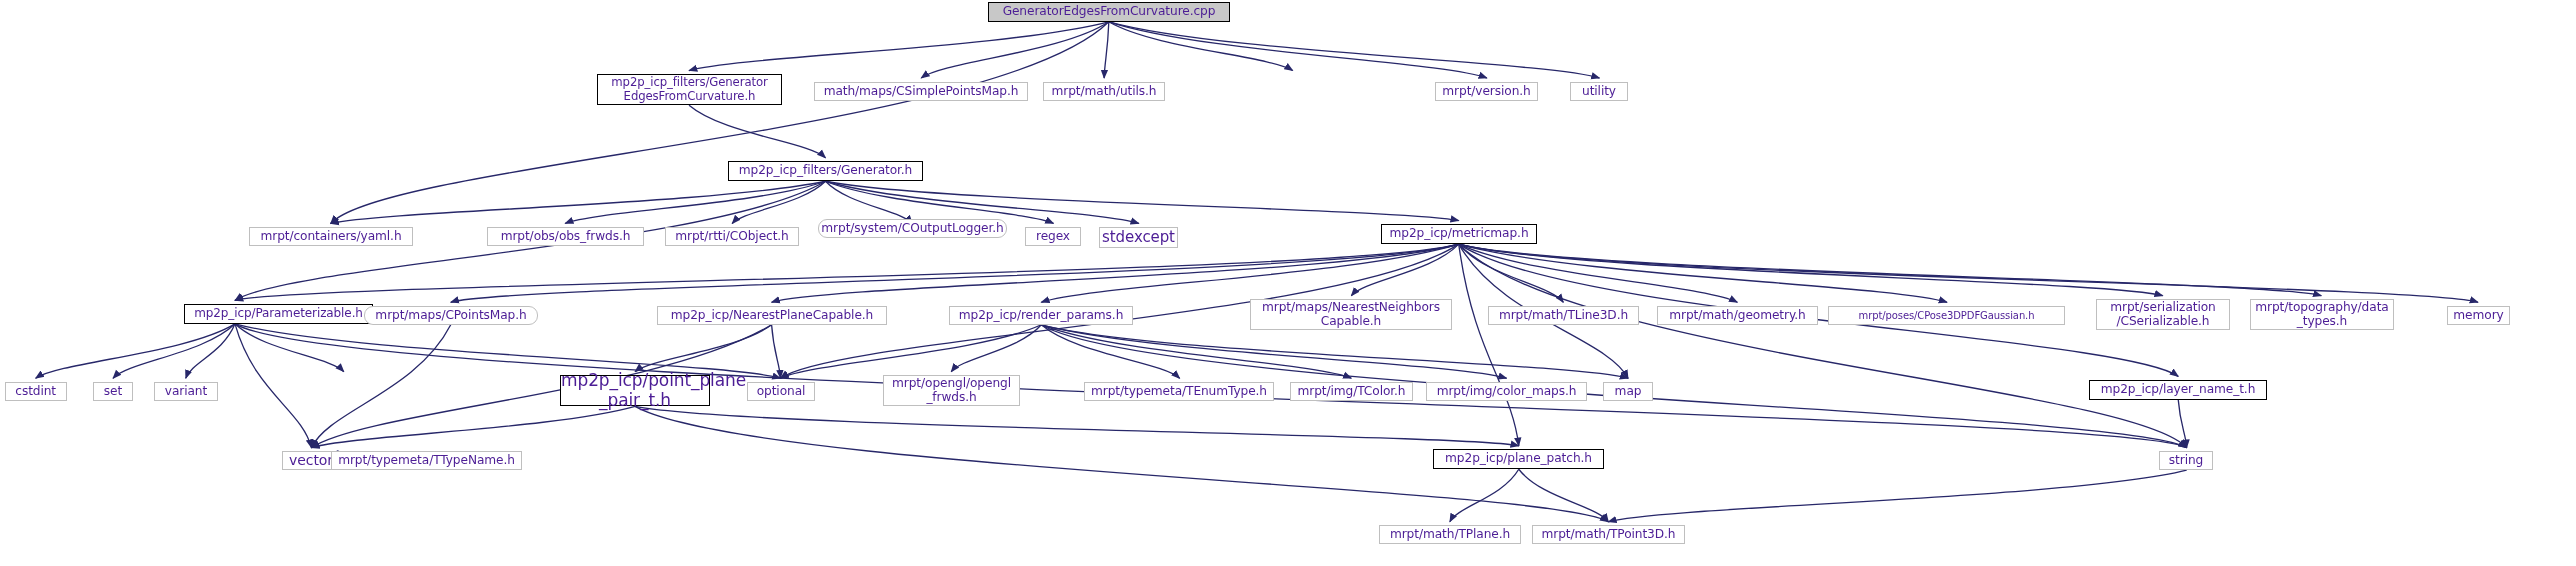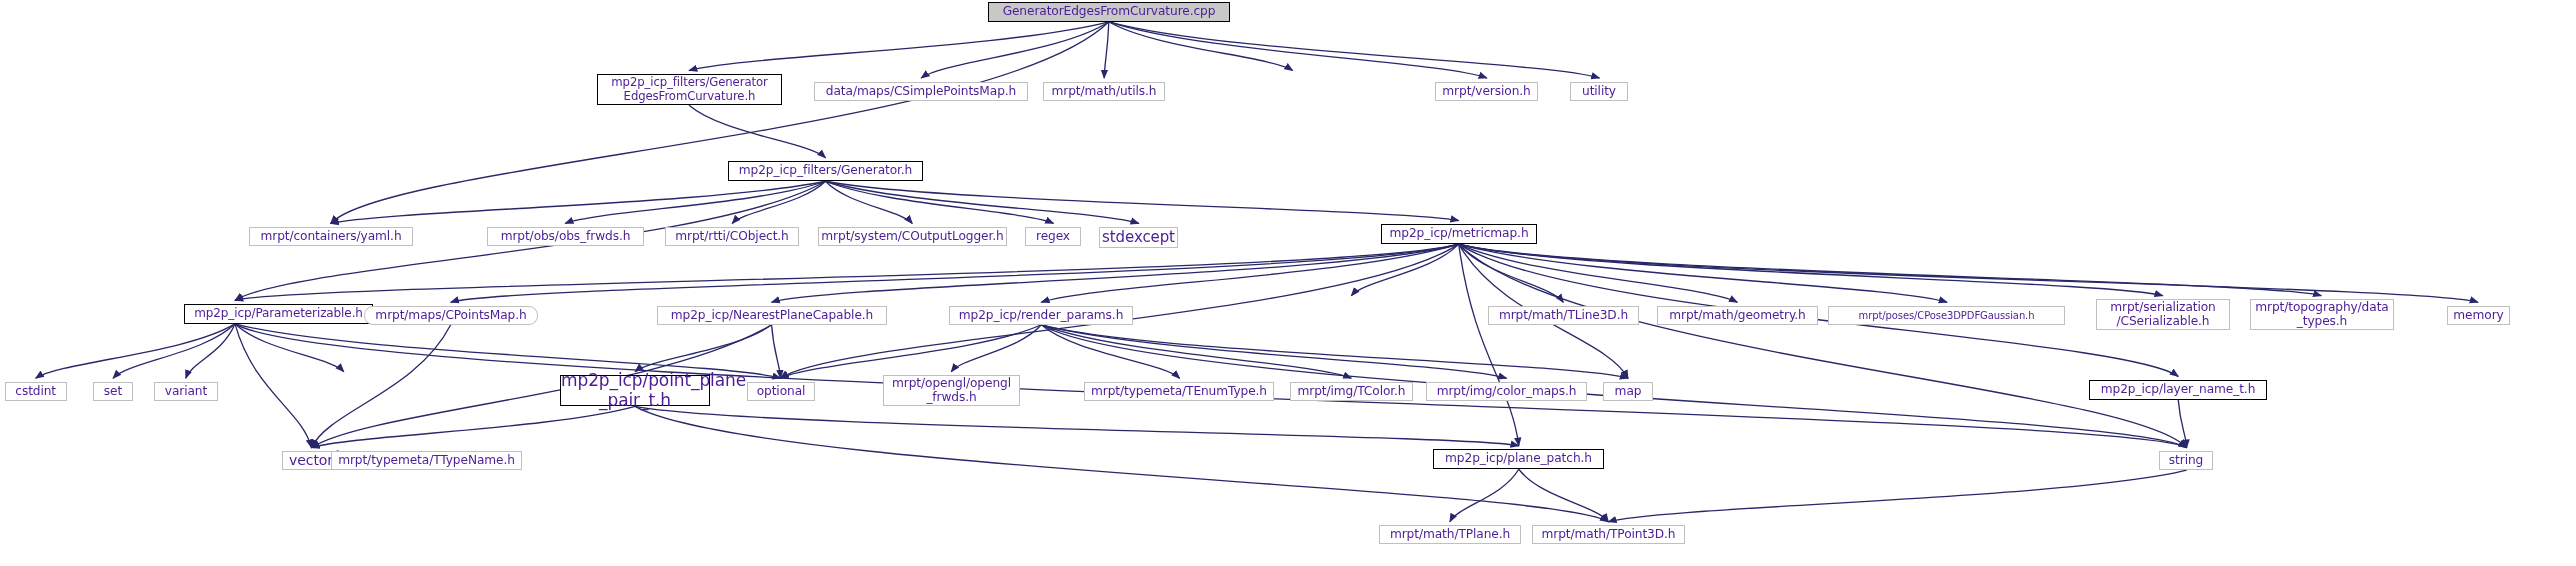--- a/index.html
+++ b/index.html
@@ -116,36 +116,38 @@
       <path d="M 677 433 C 797 500.65, 1654.5 518.7925, 1714.5 556" fill="none" stroke="#272769" stroke-width="1.4" marker-end="url(#ah)"></path>
       <path d="M 1619 500 C 1600.625 530.8, 1554.6875 539.06, 1545.5 556" fill="none" stroke="#272769" stroke-width="1.4" marker-end="url(#ah)"></path>
       <path d="M 1619 500 C 1642.875 530.8, 1702.5625 539.06, 1714.5 556" fill="none" stroke="#272769" stroke-width="1.4" marker-end="url(#ah)"></path>
       <path d="M 2322 426 C 2324.25 454.05, 2329.875 461.5725, 2331 477" fill="none" stroke="#272769" stroke-width="1.4" marker-end="url(#ah)"></path>
       <path d="M 2331 501 C 2211 531.25, 1774.5 539.3625, 1714.5 556" fill="none" stroke="#272769" stroke-width="1.4" marker-end="url(#ah)"></path>
       <path d="M 353 491 C 358.6 477, 361.4 477, 367 491" fill="none" stroke="#272769" stroke-width="1.4" marker-end="url(#ah)"></path>
     </svg>
 <div class="node root" style="left: 988px; top: 1.9px; width: 242px; height: 19.7px; font-size: 12.2px;"><span class="lbl">GeneratorEdgesFromCurvature.cpp</span></div>
     <div class="node strong" style="left: 597px; top: 74px; width: 185px; height: 31px; font-size: 11.7px;"><span class="lbl">mp2p_icp_filters/Generator
 EdgesFromCurvature.h</span></div>
-    <div class="node " style="left: 814px; top: 82px; width: 214px; height: 19px; font-size: 12.2px;"><span class="lbl">data/maps/CSimplePointsMap.h</span></div>
+    <div class="node " style="left: 814px; top: 82px; width: 214px; height: 19px; font-size: 12.2px;"><span class="lbl">math/maps/CSimplePointsMap.h</span></div>
     <div class="node " style="left: 1043px; top: 82px; width: 122px; height: 19px; font-size: 12.2px;"><span class="lbl">mrpt/math/utils.h</span></div>
     <div class="node " style="left: 1435px; top: 82px; width: 103px; height: 19px; font-size: 12.2px;"><span class="lbl">mrpt/version.h</span></div>
     <div class="node " style="left: 1570px; top: 82px; width: 58px; height: 19px; font-size: 12.2px;"><span class="lbl">utility</span></div>
     <div class="node strong" style="left: 728px; top: 161px; width: 195px; height: 19.7px; font-size: 12.2px;"><span class="lbl">mp2p_icp_filters/Generator.h</span></div>
     <div class="node " style="left: 249px; top: 227px; width: 164px; height: 19px; font-size: 12.2px;"><span class="lbl">mrpt/containers/yaml.h</span></div>
     <div class="node " style="left: 487px; top: 227px; width: 157px; height: 19px; font-size: 12.2px;"><span class="lbl">mrpt/obs/obs_frwds.h</span></div>
     <div class="node " style="left: 665px; top: 227px; width: 134px; height: 19px; font-size: 12.2px;"><span class="lbl">mrpt/rtti/CObject.h</span></div>
-    <div class="node " style="left: 818px; top: 227px; width: 189px; height: 19px; font-size: 12.2px;"><span class="lbl">mrpt/system/COutputLogger.h</span></div>
+    <div class="node " style="left: 818px; top: 219px; width: 189px; height: 19px; font-size: 12.2px; border-radius: 9px;"><span class="lbl">mrpt/system/COutputLogger.h</span></div>
     <div class="node " style="left: 1025px; top: 227px; width: 56px; height: 19px; font-size: 12.2px;"><span class="lbl">regex</span></div>
     <div class="node " style="left: 1099px; top: 227px; width: 79px; height: 21px; font-size: 15px;"><span class="lbl">stdexcept</span></div>
     <div class="node strong" style="left: 1381px; top: 224px; width: 156px; height: 19.7px; font-size: 12.2px;"><span class="lbl">mp2p_icp/metricmap.h</span></div>
     <div class="node strong" style="left: 141px; top: 304px; width: 189px; height: 19.7px; font-size: 12px; margin-left: 43px;"><span class="lbl">mp2p_icp/Parameterizable.h</span></div>
     <div class="node " style="left: 364px; top: 306px; width: 174px; height: 19px; font-size: 12.2px; border-radius: 9px;"><span class="lbl">mrpt/maps/CPointsMap.h</span></div>
     <div class="node " style="left: 657px; top: 306px; width: 230px; height: 19px; font-size: 12.2px;"><span class="lbl">mp2p_icp/NearestPlaneCapable.h</span></div>
     <div class="node " style="left: 949px; top: 306px; width: 184px; height: 19px; font-size: 12.2px;"><span class="lbl">mp2p_icp/render_params.h</span></div>
+    <div class="node " style="left: 1250px; top: 299px; width: 202px; height: 31px; font-size: 12.2px;"><span class="lbl">mrpt/maps/NearestNeighbors
+Capable.h</span></div>
     <div class="node " style="left: 1488px; top: 306px; width: 151px; height: 19px; font-size: 12.2px;"><span class="lbl">mrpt/math/TLine3D.h</span></div>
     <div class="node " style="left: 1657px; top: 306px; width: 161px; height: 19px; font-size: 12.2px;"><span class="lbl">mrpt/math/geometry.h</span></div>
     <div class="node " style="left: 1828px; top: 306px; width: 237px; height: 19px; font-size: 10px;"><span class="lbl">mrpt/poses/CPose3DPDFGaussian.h</span></div>
     <div class="node " style="left: 2096px; top: 299px; width: 134px; height: 31px; font-size: 12.2px;"><span class="lbl">mrpt/serialization
 /CSerializable.h</span></div>
     <div class="node " style="left: 2250px; top: 299px; width: 144px; height: 31px; font-size: 12.2px;"><span class="lbl">mrpt/topography/data
 _types.h</span></div>
     <div class="node " style="left: 2447px; top: 306px; width: 63px; height: 19px; font-size: 12.2px;"><span class="lbl">memory</span></div>
     <div class="node " style="left: 4.7px; top: 382px; width: 62px; height: 19px; font-size: 12.2px;"><span class="lbl">cstdint</span></div>
     <div class="node " style="left: 93px; top: 382px; width: 40px; height: 19px; font-size: 12.2px;"><span class="lbl">set</span></div>

